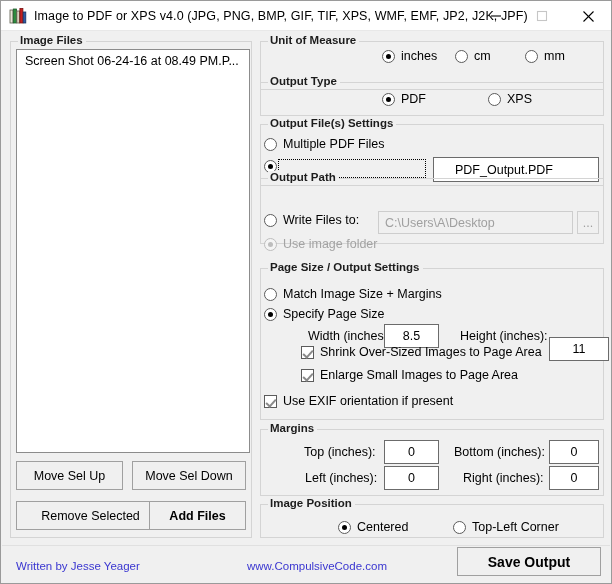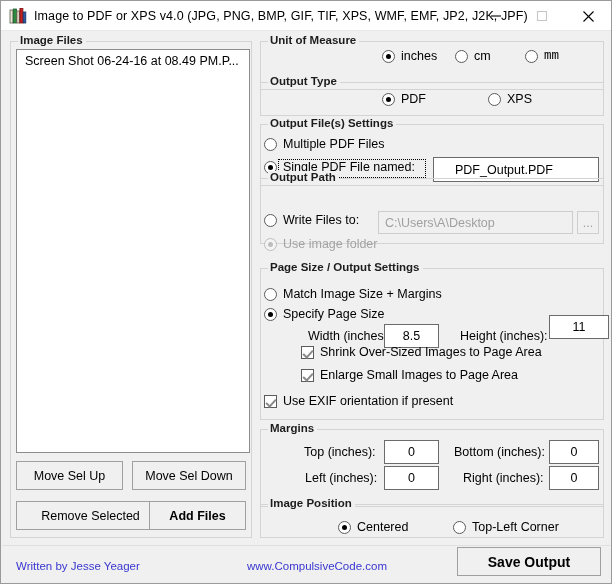--- a/index.html
+++ b/index.html
@@ -213,21 +213,21 @@
     <div class="legend">Unit of Measure</div>
   </div>
   <div class="radio on" style="left:381px; top:48px;">
     <span class="mark"></span>
     <span>inches</span>
   </div>
   <div class="radio" style="left:454px; top:48px;">
     <span class="mark"></span>
     <span>cm</span>
   </div>
-  <div class="radio" style="left:524px; top:48px;font-family:Liberation Mono, monospace;">
+  <div class="radio" style="left:524px; top:48px;">
     <span class="mark"></span>
     <span>mm</span>
   </div>
 
   <div class="group" style="left:259px; top:81px; width:344px; height:34px;">
     <div class="legend">Output Type</div>
   </div>
   <div class="radio on" style="left:381px; top:91px;">
     <span class="mark"></span>
     <span>PDF</span>
@@ -240,21 +240,20 @@
   <div class="group" style="left:259px; top:123px; width:344px; height:62px;">
     <div class="legend">Output File(s) Settings</div>
   </div>
   <div class="radio" style="left:263px; top:136px;">
     <span class="mark"></span>
     <span>Multiple PDF Files</span>
   </div>
   <div class="focusbox" style="left:277px; top:158px; width:148px; height:19px;"></div>
   <div class="radio on" style="left:263px; top:159px;">
     <span class="mark"></span>
-    <span>Single PDF File named:</span>
   </div>
   <div class="tbox left" style="left:432px; top:156px; width:166px; height:25px;padding-left:21px;">PDF_Output.PDF</div>
 
   <div class="group" style="left:259px; top:177px; width:344px; height:66px;">
     <div class="legend">Output Path</div>
   </div>
   <div class="radio" style="left:263px; top:212px;">
     <span class="mark"></span>
     <span>Write Files to:</span>
   </div>
@@ -273,36 +272,36 @@
     <span>Match Image Size + Margins</span>
   </div>
   <div class="radio on" style="left:263px; top:306px;">
     <span class="mark"></span>
     <span>Specify Page Size</span>
   </div>
 
   <div class="lbl" style="left:307px; top:328px;">Width (inches):</div>
   <div class="tbox" style="left:383px; top:323px; width:55px; height:24px;">8.5</div>
   <div class="lbl" style="left:459px; top:328px;">Height (inches):</div>
-  <div class="tbox" style="left:548px; top:314px; width:60px; height:24px;">11</div>
+  <div class="tbox" style="left:548px; top:336px; width:60px; height:24px;">11</div>
 
   <div class="check on" style="left:300px; top:344px;">
     <span class="mark"></span>
     <span>Shrink Over-Sized Images to Page Area</span>
   </div>
   <div class="check on" style="left:300px; top:367px;">
     <span class="mark"></span>
     <span>Enlarge Small Images to Page Area</span>
   </div>
   <div class="check on" style="left:263px; top:393px;">
     <span class="mark"></span>
     <span>Use EXIF orientation if present</span>
   </div>
 
-  <div class="group" style="left:259px; top:428px; width:344px; height:78px;text-decoration:underline;">
+  <div class="group" style="left:259px; top:428px; width:344px; height:67px;text-decoration:underline;">
     <div class="legend">Margins</div>
   </div>
   <div class="lbl" style="left:303px; top:444px;">Top (inches):</div>
   <div class="tbox" style="left:383px; top:439px; width:55px; height:24px;">0</div>
   <div class="lbl" style="left:453px; top:444px;">Bottom (inches):</div>
   <div class="tbox" style="left:548px; top:439px; width:50px; height:24px;">0</div>
 
   <div class="lbl" style="left:304px; top:470px;">Left (inches):</div>
   <div class="tbox" style="left:383px; top:465px; width:55px; height:24px;">0</div>
   <div class="lbl" style="left:462px; top:470px;">Right (inches):</div>

